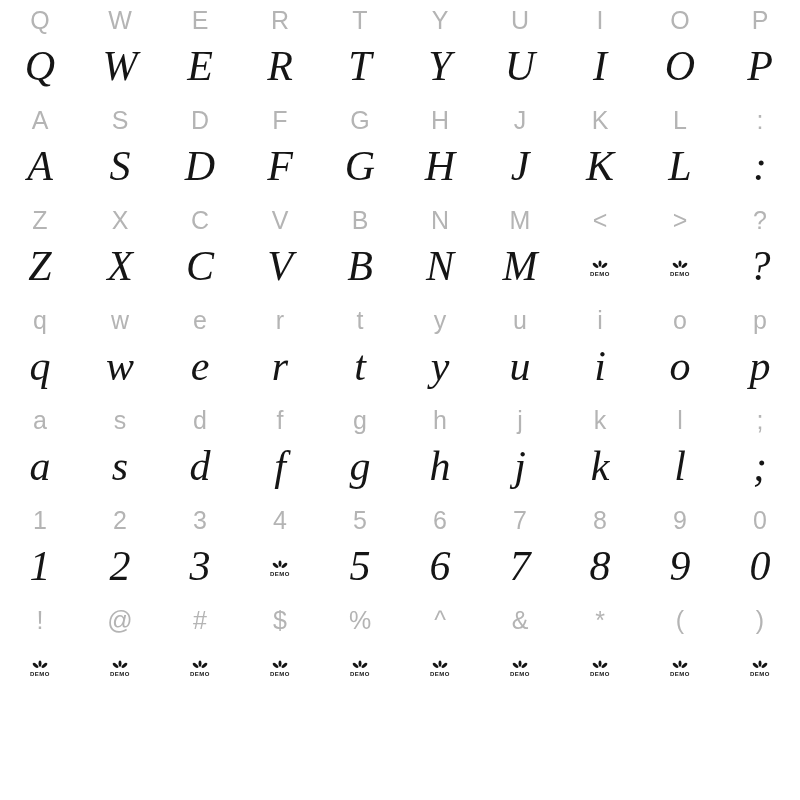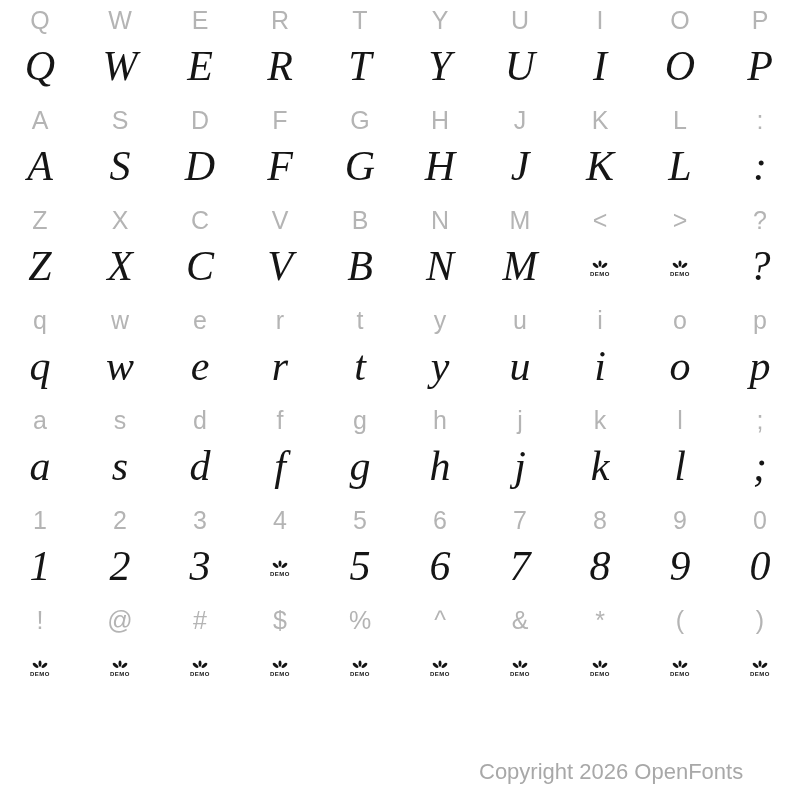--- a/index.html
+++ b/index.html
@@ -391,14 +391,13 @@
                   <ellipse cx="8" cy="3.6" rx="1.5" ry="3.1"></ellipse>
                   <ellipse cx="12.4" cy="5.4" rx="3.4" ry="1.6" transform="rotate(-38 12.4 5.4)"></ellipse>
                 </g>
               </svg>
               <span class="demo-label">DEMO</span>
             </span>
           </div>
         </div>
       </div>
     </div>
-  <div class="copyright">Copyright 2026 OpenFonts</div>
 </div>
 
 </body></html>

